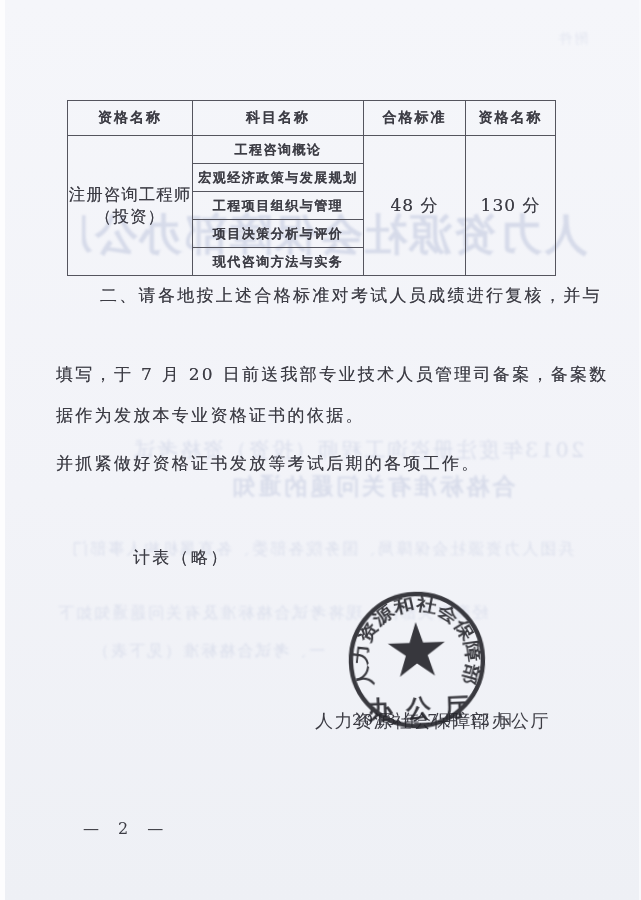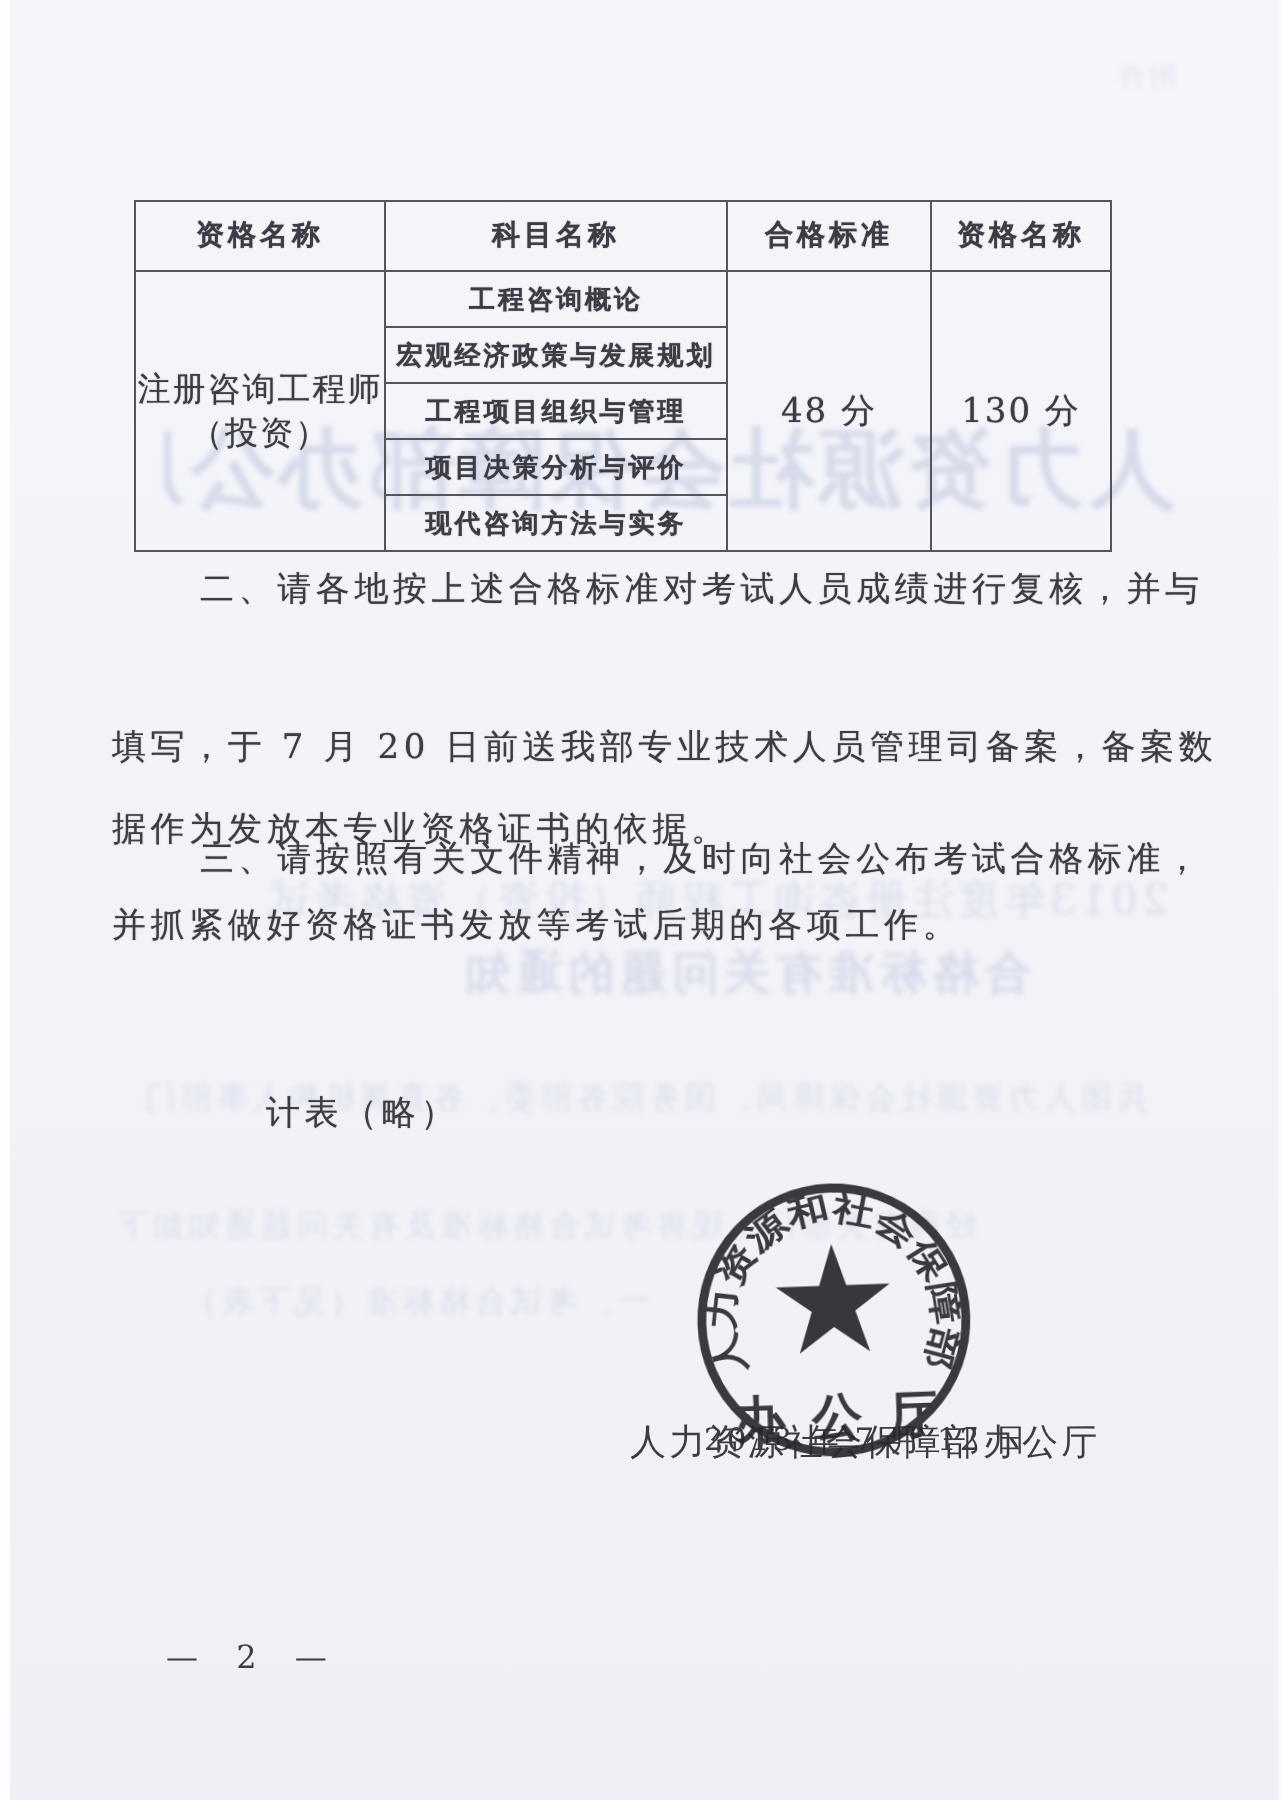--- a/index.html
+++ b/index.html
@@ -114,21 +114,20 @@
             <td class="subject">现代咨询方法与实务</td>
           </tr>
       </tbody>
     </table>
   </div>
 
   <div class="line p2l1 indent1">二、请各地按上述合格标准对考试人员成绩进行复核，并与</div>
   <div class="line p2l3">填写，于 7 月 20 日前送我部专业技术人员管理司备案，备案数</div>
   <div class="line p2l4">据作为发放本专业资格证书的依据。</div>
 
-  <div class="line p3l1 indent1">三、请按照有关文件精神，及时向社会公布考试合格标准，</div>
   <div class="line p3l2">并抓紧做好资格证书发放等考试后期的各项工作。</div>
 
   <div class="line atl2">计表（略）</div>
 
   <div class="issuer">人力资源社会保障部办公厅</div>
   <div class="issue-date">2013 年 7 月 12 日</div>
 
   <svg class="stamp" viewBox="0 0 148 148">
     <circle cx="74" cy="72" r="66" fill="none" stroke="#26262c" stroke-width="4.4"></circle>
     <path id="sealArc" d="M 30.7 97 A 50 50 0 1 1 117.3 97" fill="none"></path>

